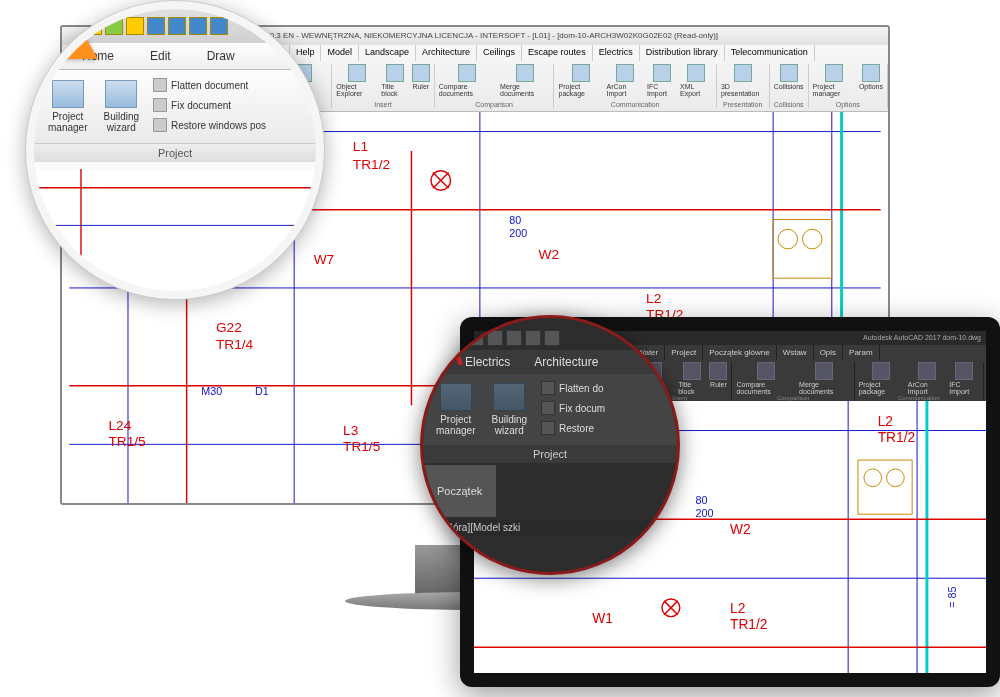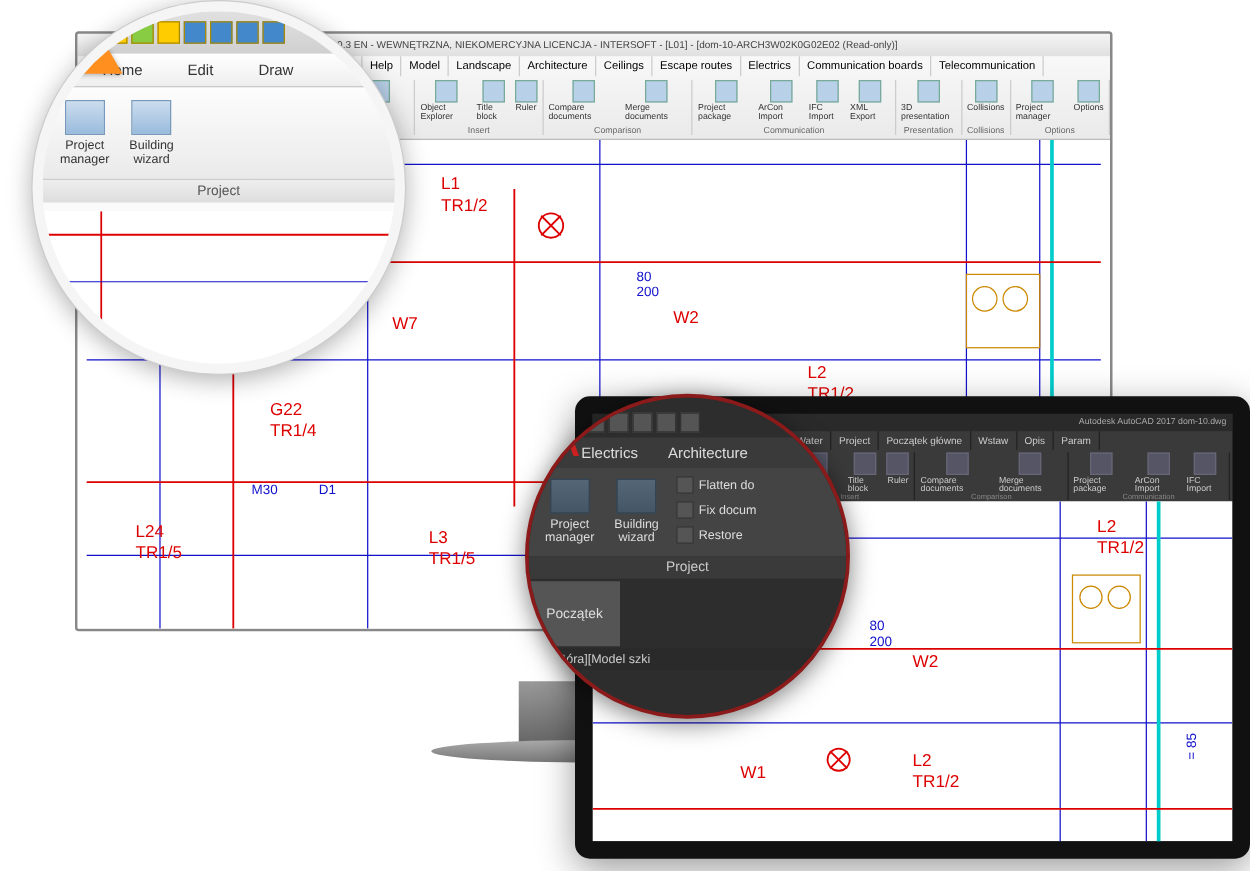--- a/index.html
+++ b/index.html
@@ -93,21 +93,21 @@
         <span>View</span>
         <span>Output</span>
         <span>Tools</span>
         <span>Help</span>
         <span>Model</span>
         <span>Landscape</span>
         <span>Architecture</span>
         <span>Ceilings</span>
         <span>Escape routes</span>
         <span>Electrics</span>
-        <span>Communication boards</span>
+        <span>Distribution library</span>
         <span>Telecommunication</span>
       </div>
       <div class="ribbon-content" id="desk-ribbon">
           <div class="ribbon-group">
             <div class="ribbon-group-items">
               <div class="ribbon-btn">
                 <div class="ic"></div>
                 <span>3D view</span>
               </div>
               <div class="ribbon-btn">
@@ -287,20 +287,34 @@
       <div class="mag-bigbtn">
         <div class="bi"></div>
         <span>Project</span>
         <span>manager</span>
       </div>
       <div class="mag-bigbtn">
         <div class="bi"></div>
         <span>Building</span>
         <span>wizard</span>
       </div>
+      <div class="mag-smallbtns">
+        <div class="mag-smallbtn">
+            <div class="si"></div>
+            <span>Flatten document</span>
+          </div>
+        <div class="mag-smallbtn">
+            <div class="si"></div>
+            <span>Fix document</span>
+          </div>
+        <div class="mag-smallbtn">
+            <div class="si"></div>
+            <span>Restore windows pos</span>
+          </div>
+      </div>
     </div>
     <div class="mag-group-label">Project</div>
     <div class="mag-canvas">
       <svg viewBox="0 0 300 140">
         <line class="floor-line-red" x1="0" y1="20" x2="300" y2="20"></line>
         <line class="floor-line-red" x1="50" y1="0" x2="50" y2="140"></line>
         <line class="floor-line-blue" x1="0" y1="60" x2="300" y2="60"></line>
       </svg>
     </div>
   </div>

